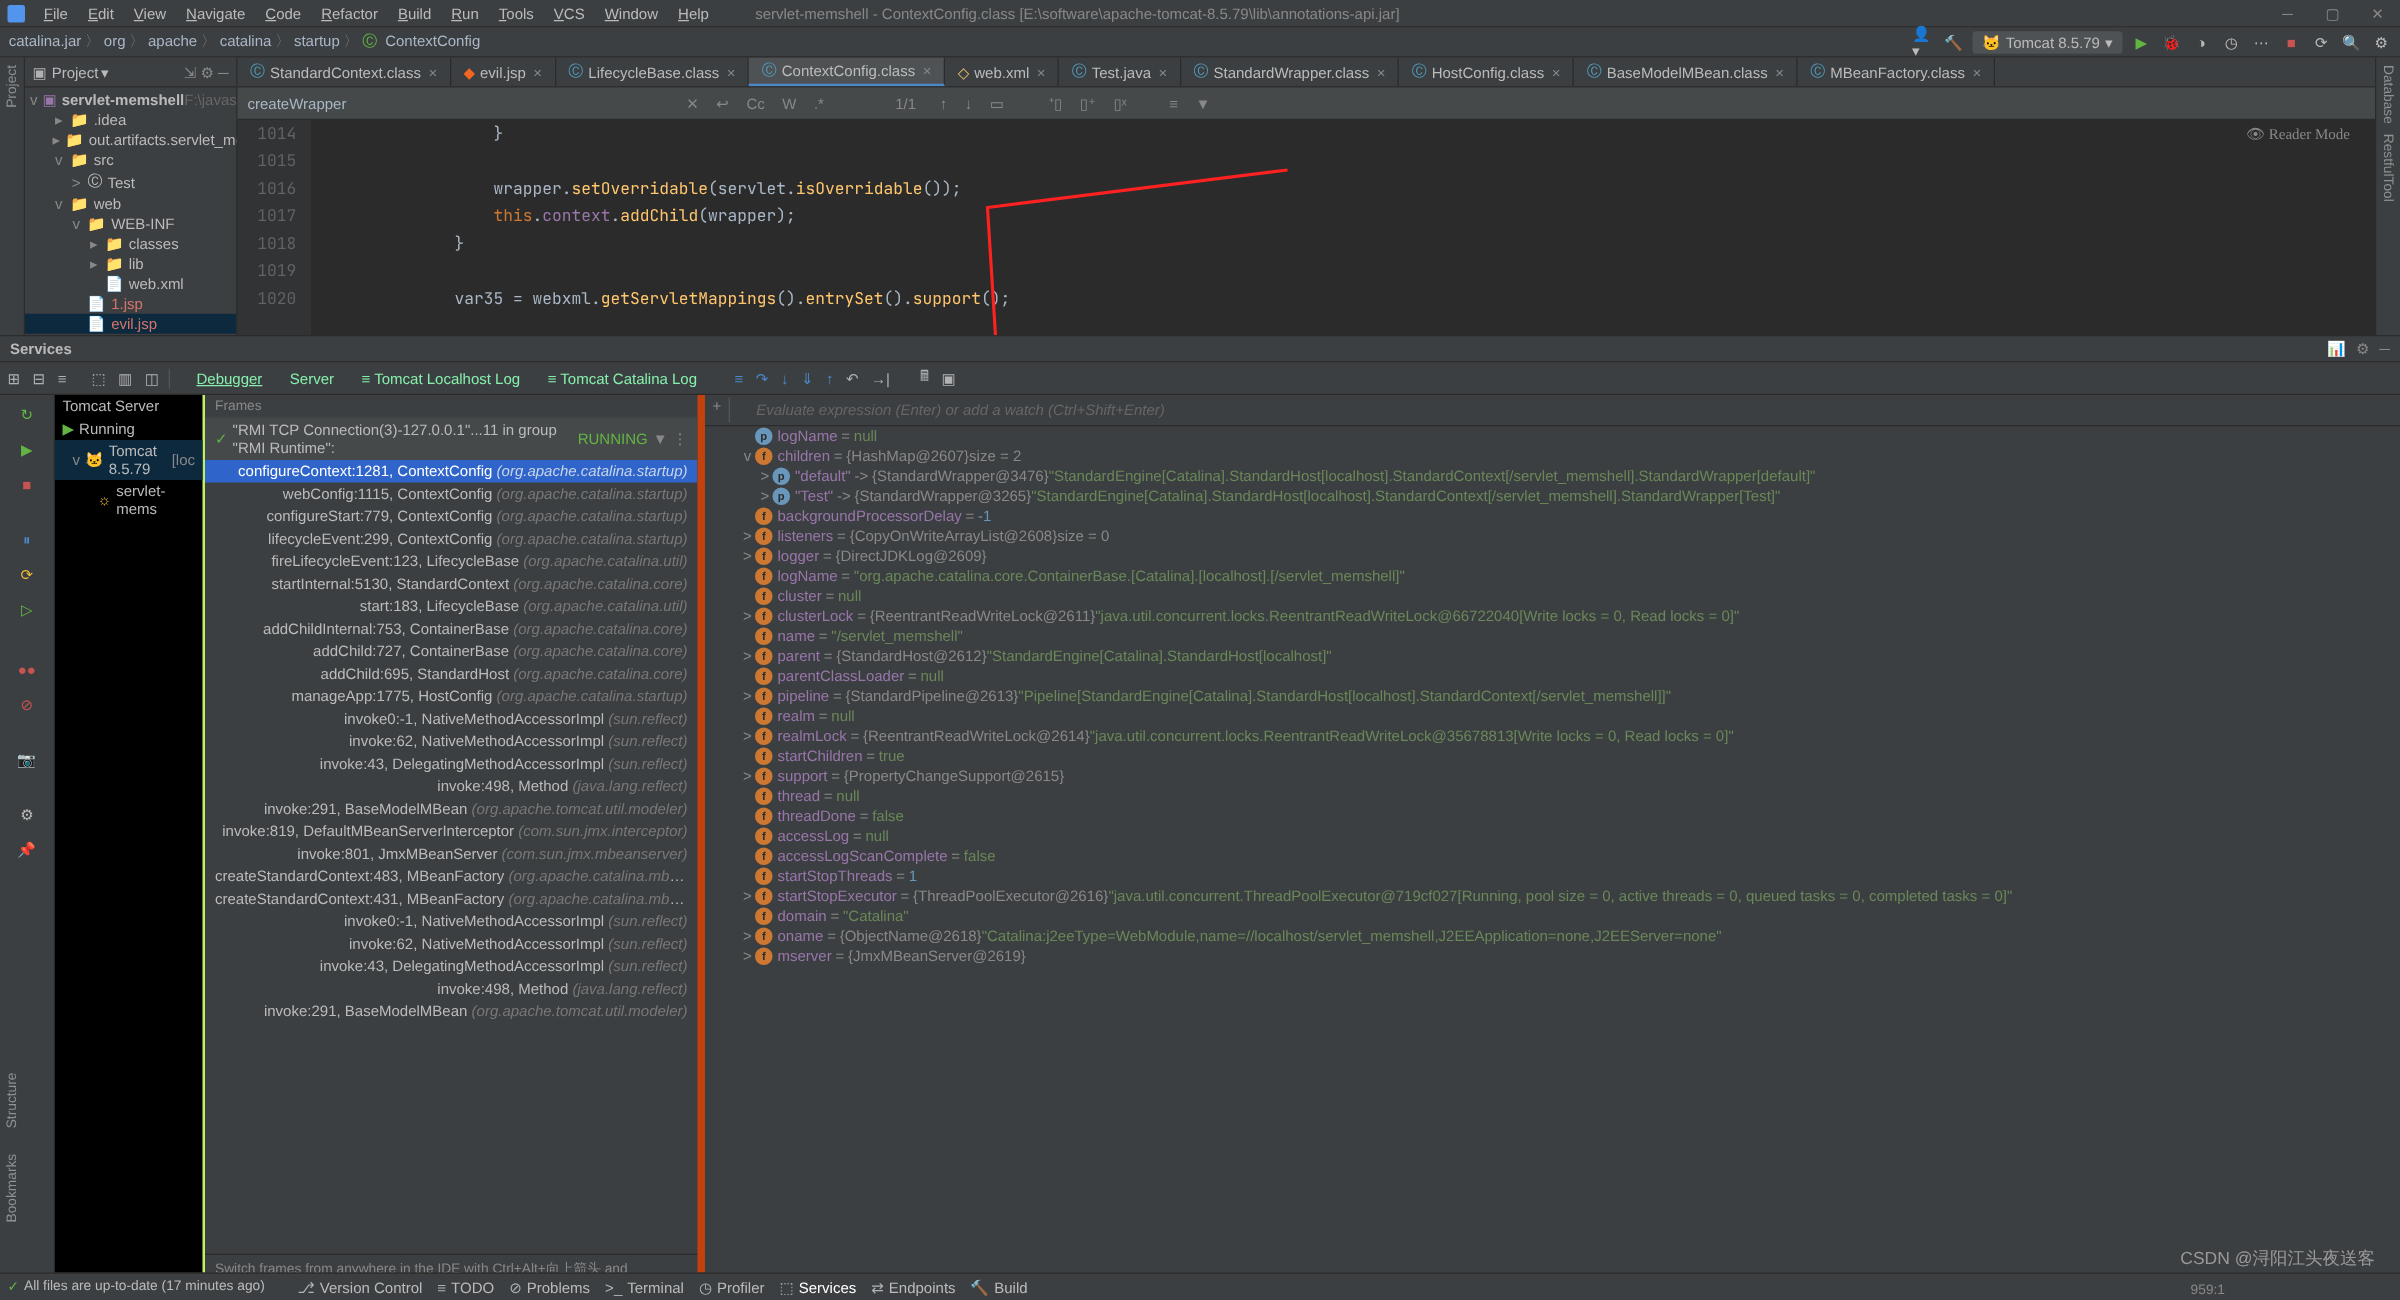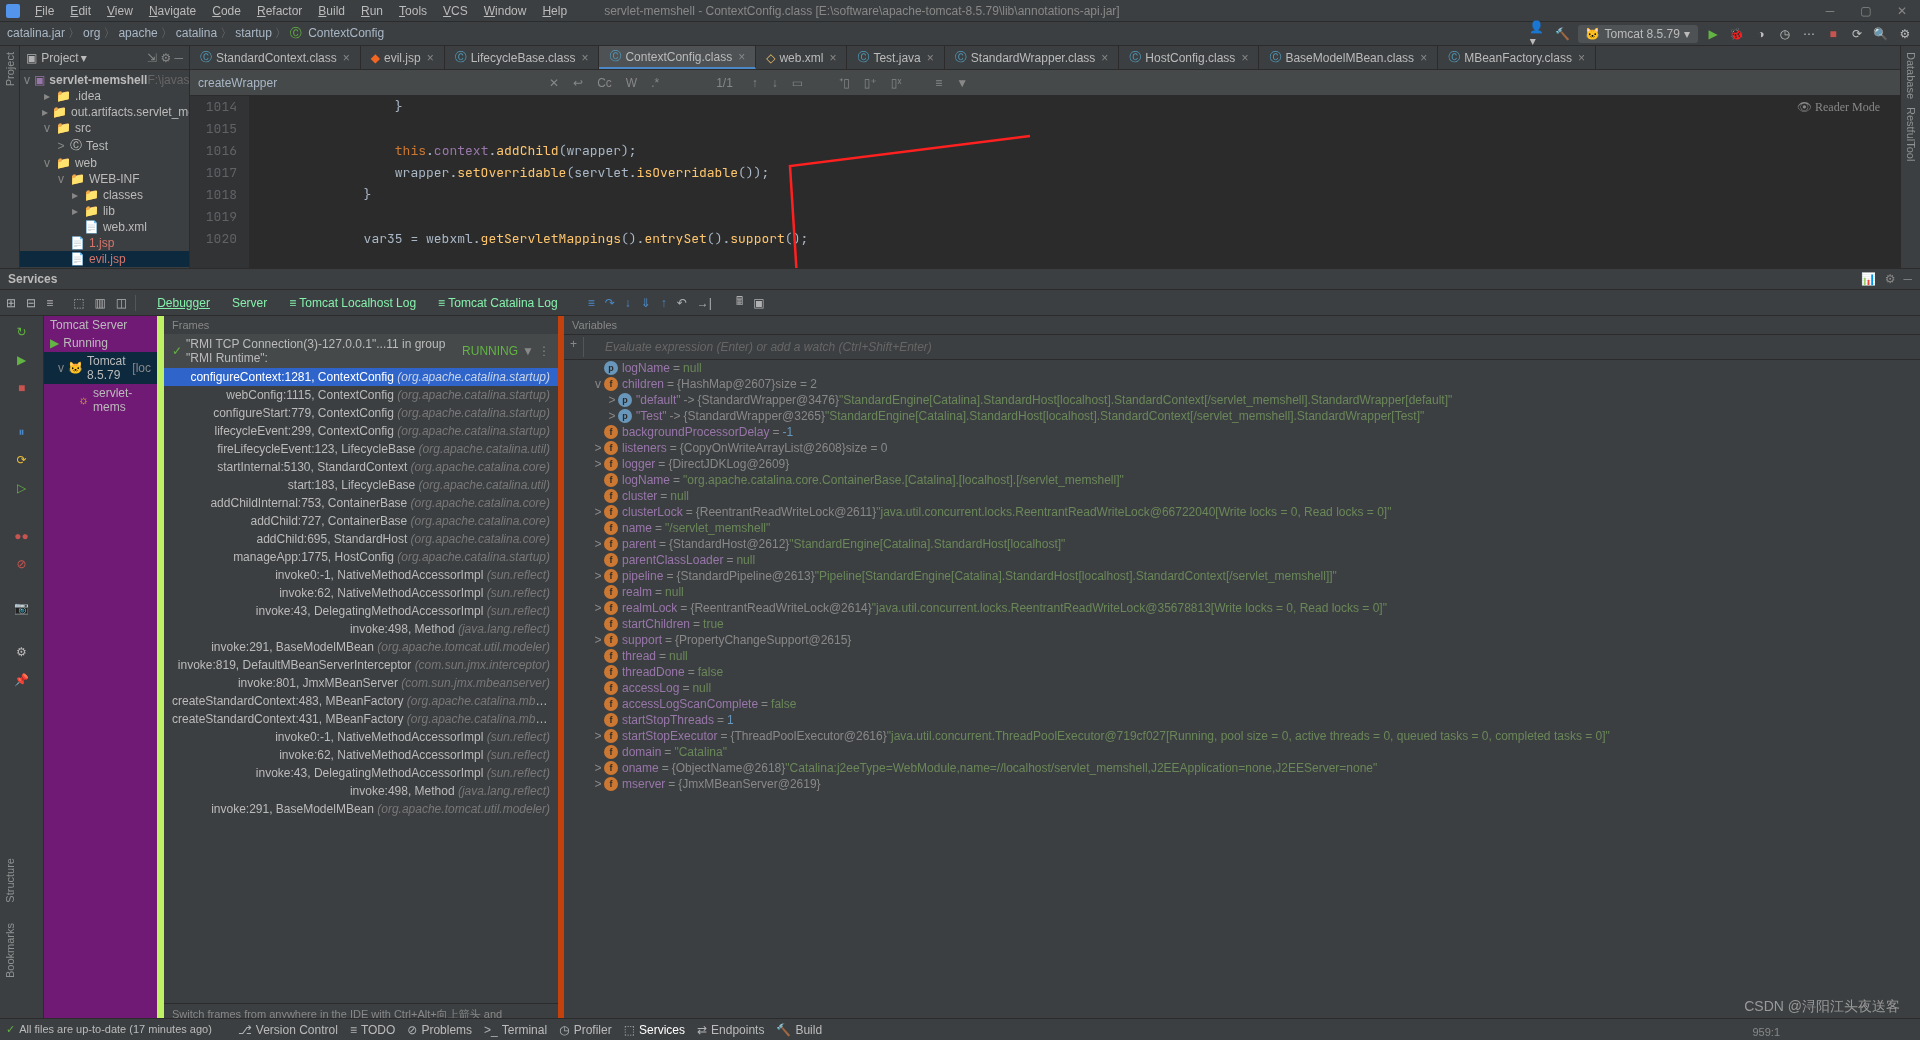--- a/index.html
+++ b/index.html
@@ -109,21 +109,21 @@
 .dptoolbar .over { color: #4a88c7; }
 
 .dpbody { flex: 1; display: flex; overflow: hidden; }
 .dpleft { width: 44px; background: #3c3f41; display: flex; flex-direction: column; align-items: center; gap: 8px; padding-top: 6px; border-right: 1px solid #2b2b2b; }
 .dpleft .lb { width: 22px; height: 20px; display: flex; align-items: center; justify-content: center; cursor: pointer; }
 .green { color: #62b543; }
 .red { color: #c75450; }
 .blue { color: #4a88c7; }
 .orange { color: #e8ba36; }
 
-.dpmid { width: 120px; background: #701a75; border-right: 7px solid #bef264; font-size: 12px; }
+.dpmid { width: 120px; background: #000000; border-right: 2px solid #bef264; font-size: 12px; }
 .dpm-row { padding: 2px 6px; display: flex; align-items: center; gap: 4px; }
 .dpm-row.sel { background: #0d293e; }
 
 .frames { flex: 0 0 400px; background: #3c3f41; border-right: 6px solid #c2410c; display: flex; flex-direction: column; overflow: hidden; }
 .frames-h { padding: 3px 8px; color: #888; font-size: 11px; }
 .thread-sel { background: #45494a; padding: 3px 8px; display: flex; align-items: center; gap: 4px; font-size: 12px; }
 .thread-sel .chk { color: #62b543; }
 .thread-sel .stat { color: #62b543; margin-left: 2px; }
 .thread-sel .flt { margin-left: auto; color: #888; }
 .framelist { flex: 1; overflow-y: auto; text-align: right; }
@@ -369,22 +369,22 @@
           <div>1016</div>
           <div>1017</div>
           <div>1018</div>
           <div>1019</div>
           <div>1020</div>
         </div>
       <div class="code" id="code">
         <div class="readermode">👁 <span>Reader Mode</span></div>
       <div class="line">                }</div>
           <div class="line"></div>
+          <div class="line">                wrapper.<span class="mtd">setOverridable</span>(servlet.<span class="mtd">isOverridable</span>());</div>
           <div class="line">                <span class="kw">this</span>.<span class="fld">context</span>.<span class="mtd">addChild</span>(wrapper);</div>
-          <div class="line">                wrapper.<span class="mtd">setOverridable</span>(servlet.<span class="mtd">isOverridable</span>());</div>
           <div class="line">            }</div>
           <div class="line"></div>
           <div class="line">            var35 = webxml.<span class="mtd">getServletMappings</span>().<span class="mtd">entrySet</span>().<span class="mtd">support</span>();</div>
         </div>
       <svg class="arrow-overlay" style="left:0;top:0;width:100%;height:100%;">
         <defs>
             <marker id="ah" markerWidth="10" markerHeight="10" refX="8" refY="3" orient="auto">
               <path d="M0,0 L0,6 L9,3 z" fill="#ff2020"></path>
             </marker>
           </defs>
@@ -490,21 +490,20 @@
               <div class="frame-row">createStandardContext:431, MBeanFactory <span class="pkg">(org.apache.catalina.mbeans)</span></div>
               <div class="frame-row">invoke0:-1, NativeMethodAccessorImpl <span class="pkg">(sun.reflect)</span></div>
               <div class="frame-row">invoke:62, NativeMethodAccessorImpl <span class="pkg">(sun.reflect)</span></div>
               <div class="frame-row">invoke:43, DelegatingMethodAccessorImpl <span class="pkg">(sun.reflect)</span></div>
               <div class="frame-row">invoke:498, Method <span class="pkg">(java.lang.reflect)</span></div>
               <div class="frame-row">invoke:291, BaseModelMBean <span class="pkg">(org.apache.tomcat.util.modeler)</span></div>
             </div>
           <div class="helphint-inner" style="padding:3px 8px;color:#888;font-size:11px;border-top:1px solid #2b2b2b">Switch frames from anywhere in the IDE with Ctrl+Alt+向上箭头 and Ctrl+Alt+向下箭头</div>
         </div>
         <div class="vars">
-          <div class="vars-h">Variables</div>
           <div class="vars-tb">
             <span style="color:#888">+</span>
             <span style="width:8px;border-left:1px solid #555"></span>
             <span class="vars-eval">Evaluate expression (Enter) or add a watch (Ctrl+Shift+Enter)</span>
           </div>
           <div class="varlist" id="varlist">
               <div class="var-row" style="padding-left: 28px;">
                 <span class="tw"></span>
                 <span class="vic p">p</span>
                 <span class="vn">logName</span> 

